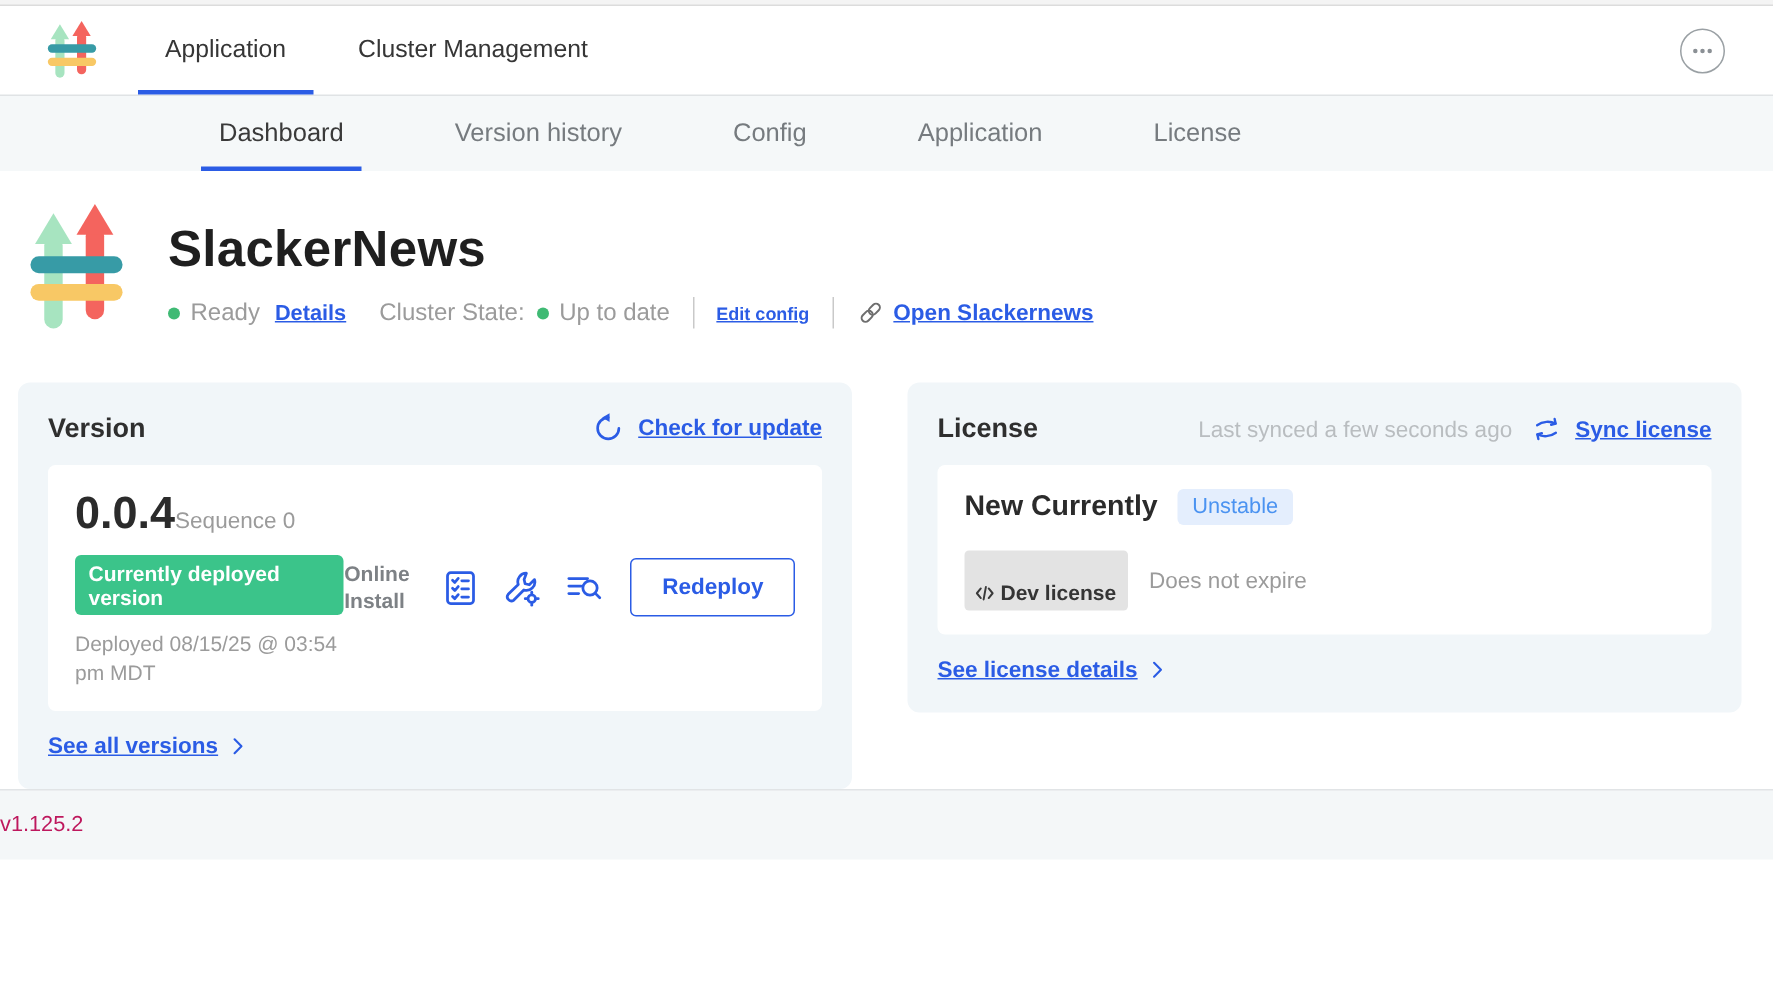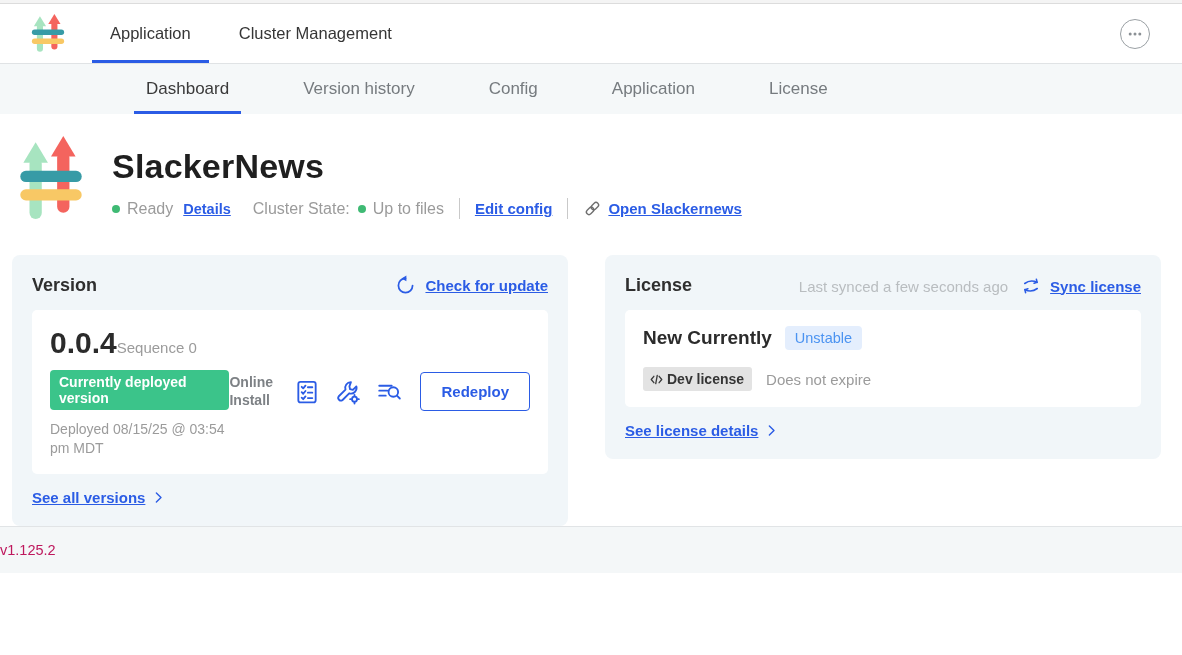--- a/index.html
+++ b/index.html
@@ -63,21 +63,21 @@
   .app-logo-large { width: 62px; height: 86px; margin-right: 30px; flex: 0 0 auto; }
   .app-title { font-size: 34px; font-weight: 800; color: #1f1f1f; letter-spacing: 0.2px; margin-top: 12px; }
 
   .status-row { display: flex; align-items: center; margin-top: 12px; font-size: 16px; color: #9b9b9b; }
   .dot { width: 8px; height: 8px; border-radius: 50%; background: var(--status-green, #3fba74); margin-right: 7px; flex: 0 0 auto; }
   .status-text { margin-right: 10px; }
   .link { color: var(--link-blue, #2b5ce5); text-decoration: underline; cursor: pointer; }
   .details-link { font-size: 14.5px; font-weight: 700; }
   .cluster-label { margin-left: 22px; margin-right: 8px; }
   .vdivider { width: 1px; height: 21px; background: #c9c9c9; margin: 0 15px; }
-  .edit-config-link { font-size: 15px; font-weight: 600; }
+  .edit-config-link { font-size: 12px; font-weight: 600; }
   .open-app { display: flex; align-items: center; gap: 6px; }
   .open-app-link { font-size: 15px; font-weight: 700; }
 
   
   .cards { display: flex; align-items: flex-start; gap: 37px; padding: 0 21px 0 12px; margin-top: 34px; }
   .card {
     width: 556px; background: var(--card-bg, #f1f6f9);
     border-radius: 8px; padding: 20px;
   }
   .card-header { display: flex; align-items: flex-end; }
@@ -117,21 +117,21 @@
   .customer-name { font-size: 19px; font-weight: 700; color: #2b2b2b; }
   .unstable-badge {
     margin-left: 13px; background: var(--unstable-badge-bg, #e4eefd);
     color: var(--unstable-badge-text, #4b93f1);
     font-size: 14.5px; padding: 4px 10px; border-radius: 4px;
   }
   .license-meta-row { display: flex; align-items: center; margin-top: 17px; }
   .dev-license-tag {
     display: inline-flex; align-items: center; gap: 3px;
     background: var(--dev-license-bg, #e3e3e3); color: #353535;
-    font-size: 14px; font-weight: 700; padding: 4px 8px 4px 6px; border-radius: 3px;
+    font-size: 14px; font-weight: 700; padding: 20px 8px 4px 6px; border-radius: 3px;
   }
   .expiry { font-size: 15px; color: #9b9b9b; margin-left: 14px; }
 
   
   .footer {
     flex: 0 0 auto; height: 47px; background: var(--footer-bg, #f4f7f8);
     border-top: 1px solid #e1e4e6;
     display: flex; align-items: center; 
     font-size: 14.5px; color: #be185d;
   }
@@ -206,21 +206,21 @@
         </svg>
       </div>
       <div>
         <h1 class="app-title">SlackerNews</h1>
         <div class="status-row">
           <span class="dot"></span>
           <span class="status-text">Ready</span>
           <a class="link details-link">Details</a>
           <span class="cluster-label">Cluster State:</span>
           <span class="dot"></span>
-          <span>Up to files</span>
+          <span>Up to date</span>
           <span class="vdivider"></span>
           <a class="link edit-config-link">Edit config</a>
           <span class="vdivider"></span>
           <span class="open-app">
             <svg viewBox="0 0 24 24" width="19" height="19">
               <g transform="rotate(-45 12 12)" fill="none" stroke="#6e6e6e" stroke-width="1.7">
                 <rect x="2.5" y="8.75" width="10.5" height="6.5" rx="3.25"></rect>
                 <rect x="11" y="8.75" width="10.5" height="6.5" rx="3.25"></rect>
               </g>
             </svg>

